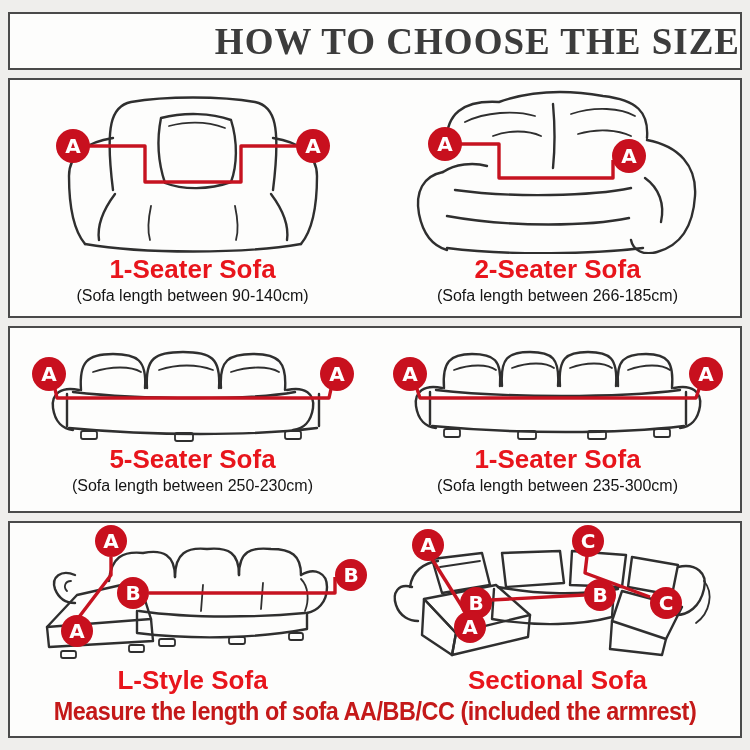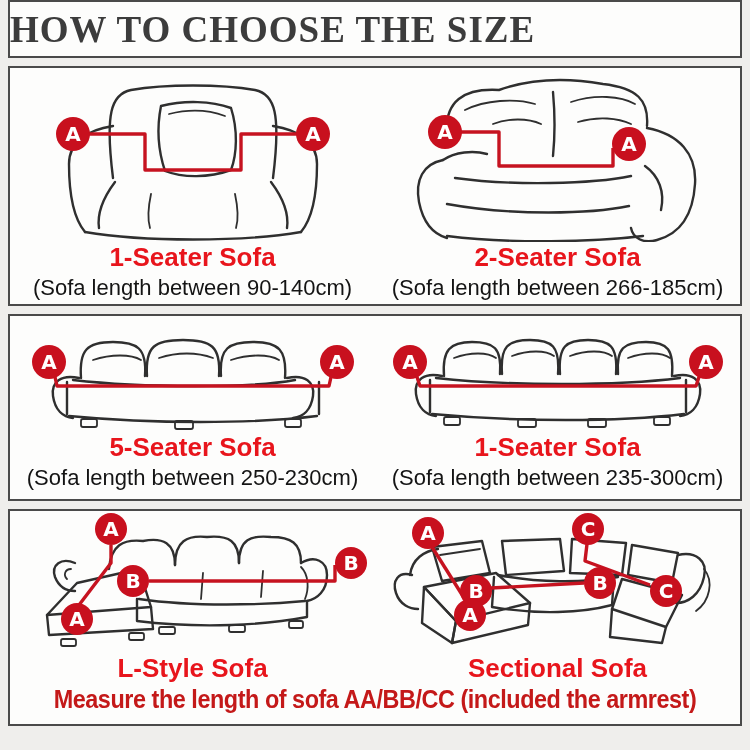--- a/index.html
+++ b/index.html
@@ -8,22 +8,23 @@
     background:#efeeec;
     font-family:"Liberation Sans","DejaVu Sans",sans-serif;
     overflow:hidden;
   }
   .box {
     margin:0 8px;
     border:2px solid #4a4a4a;
     background:#fdfdfc;
   }
   .header-box {
+    margin-top:12px;
     height:58px;
-    display:flex; align-items:center; justify-content:flex-start;
+    display:flex; align-items:center; justify-content:flex-end;
   }
   .title {
     font-family:"Liberation Serif","DejaVu Serif",serif;
     font-weight:bold;
     font-size:37px;
     color:#3c3c3c;
     letter-spacing:1px;
     white-space:nowrap;
   }
   .section { margin-top:8px; }
@@ -38,21 +39,21 @@
   #sec3 .fig { height:142px; }
   .fig-label {
     color:#e8151c;
     font-size:26px;
     font-weight:bold;
     line-height:1.05;
     white-space:nowrap;
   }
   .fig-sub {
     color:#141414;
-    font-size:22px;
+    font-size:16px;
     margin-top:4px;
     white-space:nowrap;
   }
   .note {
     color:#c41919;
     font-size:26px;
     font-weight:bold;
     text-align:center;
     margin-top:2px;
     letter-spacing:-0.5px;

